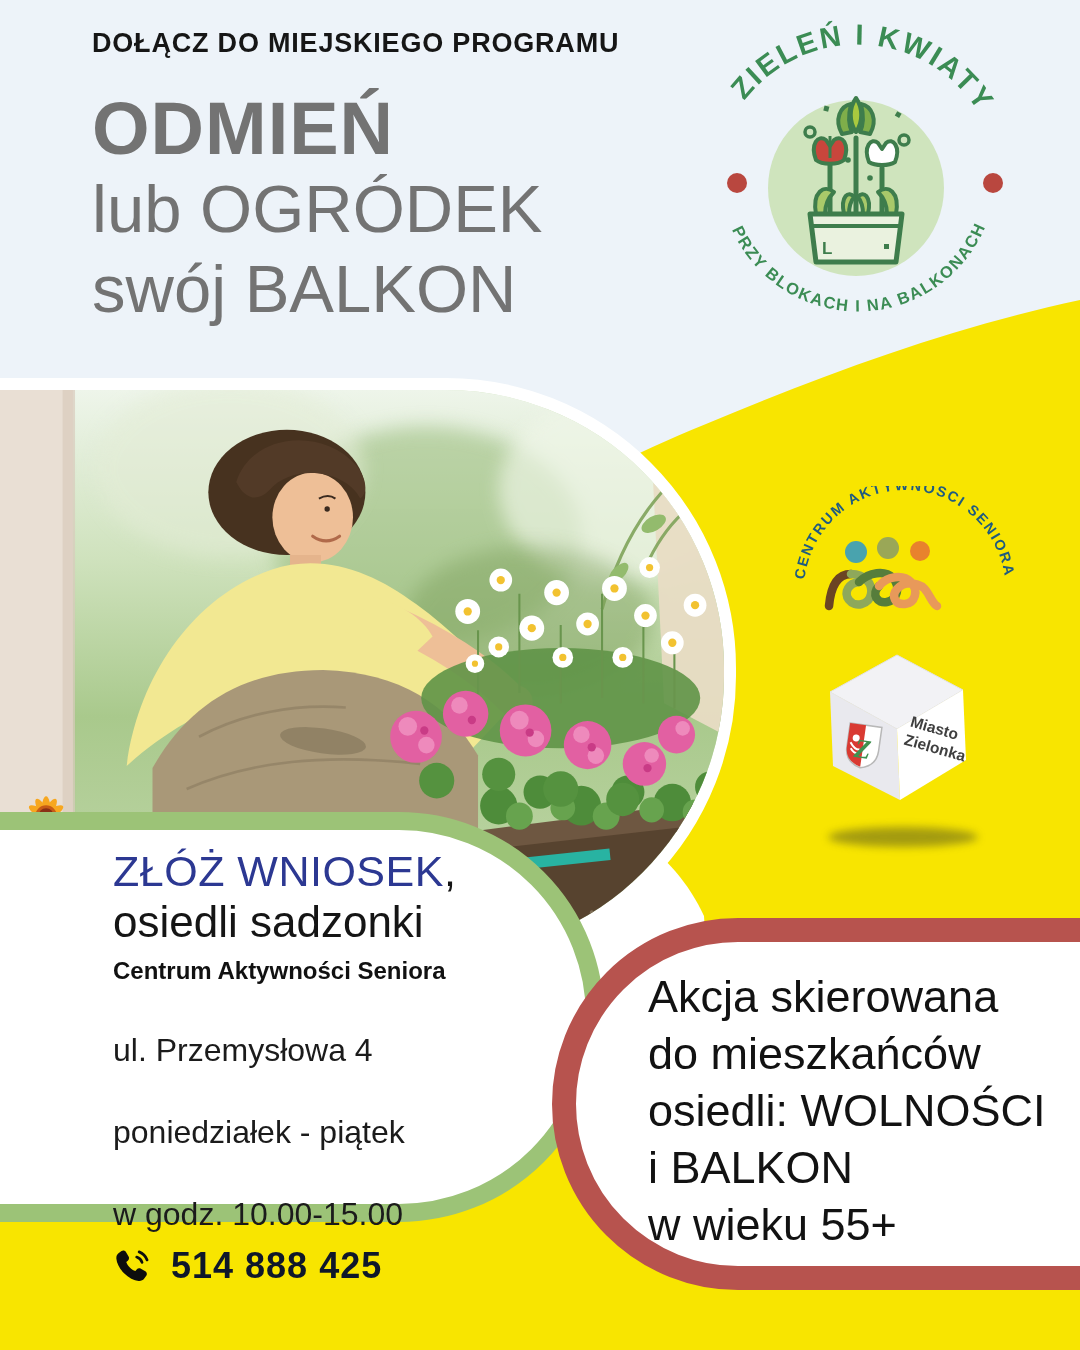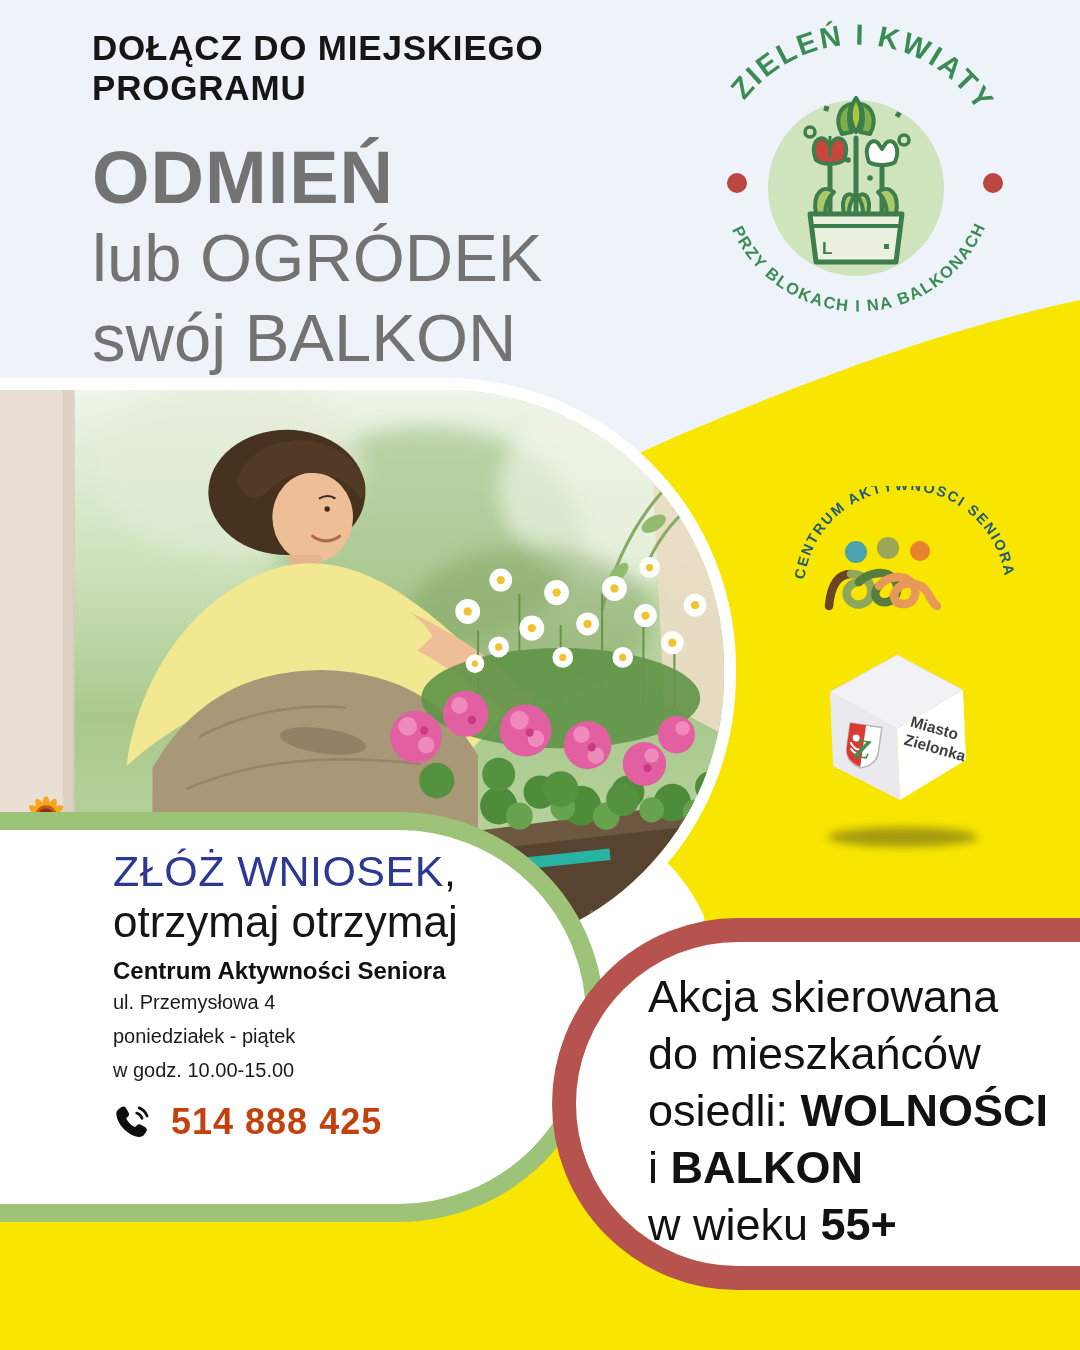--- a/index.html
+++ b/index.html
@@ -6,21 +6,21 @@
   .poster{
     position:relative; width:1080px; height:1350px; overflow:hidden;
     background:#edf3f9;
     font-family:"Liberation Sans", sans-serif;
   }
   .abs{position:absolute;}
   svg{display:block;}
 
   
   .header{left:92px; top:28px; width:620px;}
-  .kicker{font-size:35px; font-weight:600; letter-spacing:.8px; color:#161616;}
+  .kicker{font-size:27px; font-weight:600; letter-spacing:.8px; color:#161616;}
   .title{margin-top:30px; color:#737373; line-height:80px;}
   .title .l1{font-size:74px; font-weight:800; letter-spacing:1px;}
   .title .l2{font-size:67px; font-weight:400;}
 
   
   .photo-blob{
     left:-30px; top:378px; width:742px; height:564px;
     border:12px solid #ffffff; border-radius:0 290px 290px 0;
     overflow:hidden; background:#cfe2bd;
   }
@@ -31,33 +31,33 @@
     left:-24px; top:812px; width:628px; height:410px;
     background:#ffffff; border:18px solid #9cc377;
     border-radius:0 205px 205px 0; box-sizing:border-box;
     padding:16px 30px 0 119px;
   }
   .apply-head{font-size:43px; line-height:50px; font-weight:400; color:#2c3892; letter-spacing:.5px;}
   .apply-head .comma{color:#141414;}
   .apply-sub{font-size:44px; line-height:52px; font-weight:400; color:#151515;}
   .apply-start{margin-top:24px; font-size:28px; font-weight:800; color:#111; letter-spacing:.3px;}
   .apply-org{margin-top:9px; font-size:24px; font-weight:700; color:#111;}
-  .apply-line{font-size:20px; line-height:34px; font-weight:400; color:#1b1b1b;}
+  .apply-line{font-size:32px; line-height:34px; font-weight:400; color:#1b1b1b;margin-top:48px;}
   .phone-row{margin-top:14px; display:flex; align-items:center; gap:18px;}
-  .phone-num{font-size:36px; font-weight:800; color:#c2410c; letter-spacing:1px;}
+  .phone-num{font-size:36px; font-weight:800; color:#0f172a; letter-spacing:1px;}
 
   
   .panel-red{
     left:552px; top:918px; width:600px; height:372px;
     background:#ffffff; border:24px solid #b7534e;
     border-radius:186px 0 0 186px; box-sizing:border-box;
     padding:26px 0 0 72px;
   }
   .aud-line{font-size:45px; line-height:57px; color:#121212; font-weight:400; white-space:pre;}
-  .aud-line b{font-weight:700;}
+  .aud-line b{font-weight:400;}
 
   
   .arc-big{font-size:29px; font-weight:700; letter-spacing:2.5px; fill:#3b8c54;}
   .arc-small{font-size:16.5px; font-weight:700; letter-spacing:1.6px; fill:#3b8c54;}
   .arc-cas{font-size:14.5px; font-weight:700; letter-spacing:1.8px; fill:#1f5b80;}
   .cube-txt{font-size:15.5px; font-weight:600; fill:#3f3f3f;}
 </style>
 </head>
 <body>
 
@@ -398,21 +398,21 @@
       <text x="0" y="11" font-size="27" font-style="italic" font-weight="700" fill="#3f9150" font-family="'Liberation Serif', serif" text-anchor="middle">Z</text>
     </g>
     <g class="cube-txt" transform="translate(128,88) rotate(16)" text-anchor="middle">
       <text x="0" y="0">Miasto</text>
       <text x="6" y="19">Zielonka</text>
     </g>
   </svg>
 
   <div class="abs panel-green">
     <div class="apply-head"><span>ZŁÓŻ WNIOSEK</span><span class="comma">,</span></div>
-    <div class="apply-sub">otrzymaj otrzymaj</div>
+    <div class="apply-sub">osiedli sadzonki</div>
     <div class="apply-org">Centrum Aktywności Seniora</div>
     <div class="apply-line">ul. Przemysłowa 4</div>
     <div class="apply-line">poniedziałek - piątek</div>
     <div class="apply-line">w godz. 10.00-15.00</div>
     <div class="phone-row">
       <svg width="40" height="40" viewBox="0 0 38 38">
         <path d="M10.5 25.9 C6.2 21.6 3.6 16.4 3.2 12.1 C3 9.9 3.7 8 5.2 6.9 L8.1 4.8 C9.5 3.8 11.4 4.2 12.3 5.7 L14.8 9.9 C15.6 11.2 15.3 12.9 14.1 13.9 L12.6 15.1 C13.3 17 14.4 18.8 16 20.4 C17.6 22 19.4 23.1 21.3 23.8 L22.5 22.3 C23.5 21.1 25.2 20.8 26.5 21.6 L30.7 24.1 C32.2 25 32.6 26.9 31.6 28.3 L29.5 31.2 C28.4 32.7 26.5 33.4 24.3 33.2 C20 32.8 14.8 30.2 10.5 25.9 Z" fill="#0d0d0d"></path>
         <path d="M 22.5 10.5 A 8 8 0 0 1 27.6 15.6" stroke="#0d0d0d" stroke-width="2.6" fill="none" stroke-linecap="round"></path>
         <path d="M 24.8 5.6 A 13.5 13.5 0 0 1 32.4 13.2" stroke="#0d0d0d" stroke-width="2.6" fill="none" stroke-linecap="round"></path>
       </svg>

